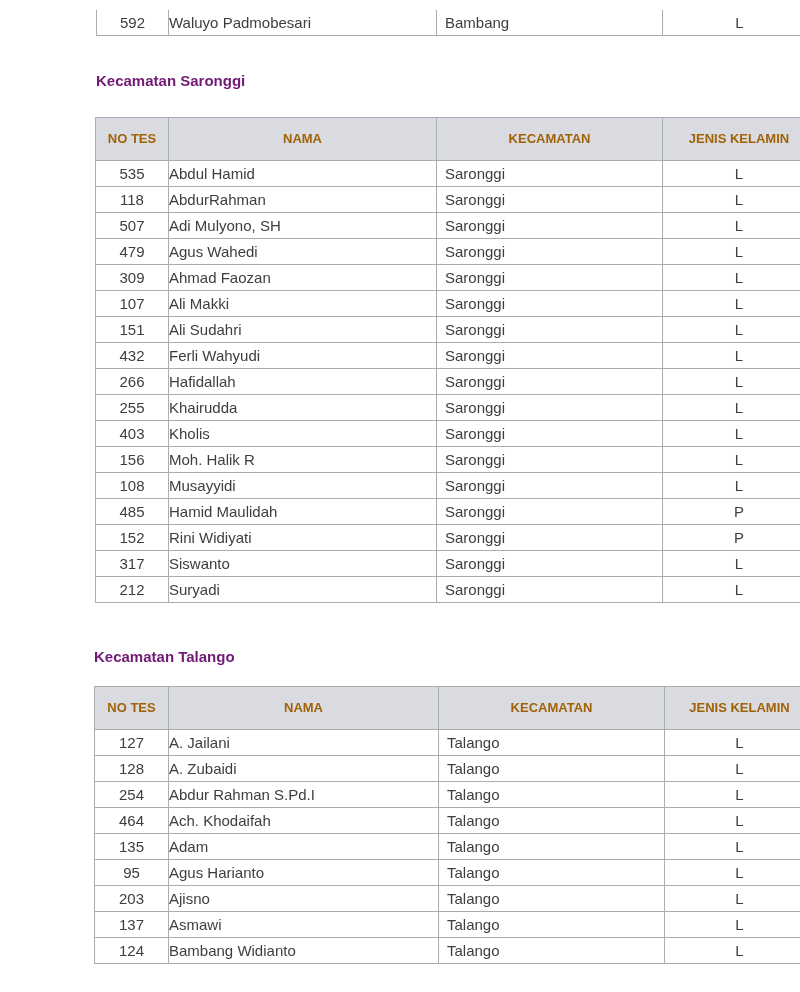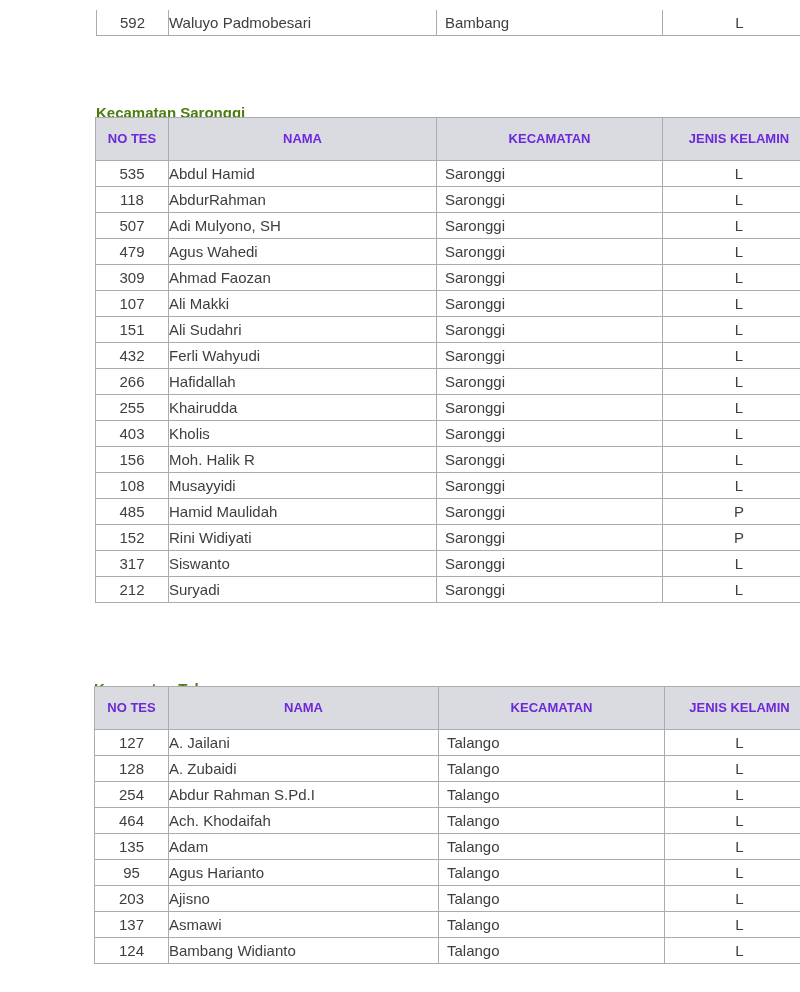--- a/index.html
+++ b/index.html
@@ -1,25 +1,25 @@
 <!DOCTYPE html>
 <html><head>
 <meta charset="utf-8">
 <style>
   html, body { margin: 0; padding: 0; background: #ffffff; }
   body { width: 800px; height: 992px; position: relative; overflow: hidden;
          font-family: "Liberation Sans", "DejaVu Sans", sans-serif; color: #3a3a3a; }
   table { border-collapse: collapse; table-layout: fixed; position: absolute; }
   td, th { border: 1px solid #a9acb1; padding: 0; font-size: 15px; height: 25px; line-height: 25px; color: #3e3e3e; }
-  th { background: #d9dbe0; font-size: 13px; font-weight: bold; height: 42px; line-height: 42px; color: #6d28d9; }
+  th { background: #d9dbe0; font-size: 13px; font-weight: bold; height: 42px; line-height: 42px; color: #a16207; }
   .c-no { text-align: center; }
   .c-nama { text-align: left; }
   .c-kec { text-align: left; padding-left: 8px; }
   .c-jk { text-align: center; }
-  .section-title { position: absolute; font-size: 15px; font-weight: bold; color: #4d7c0f; margin-top: 32px; }
+  .section-title { position: absolute; font-size: 15px; font-weight: bold; color: #701a75; }
   .top-row td { height: 25px; }
   .top-row { border-top: none; }
   .top-row td { border-top: none; }
 </style>
 </head>
 <body>
 
 <table style="left:96px; top:10px; width:720px;">
   <colgroup>
       <col style="width:72px">

